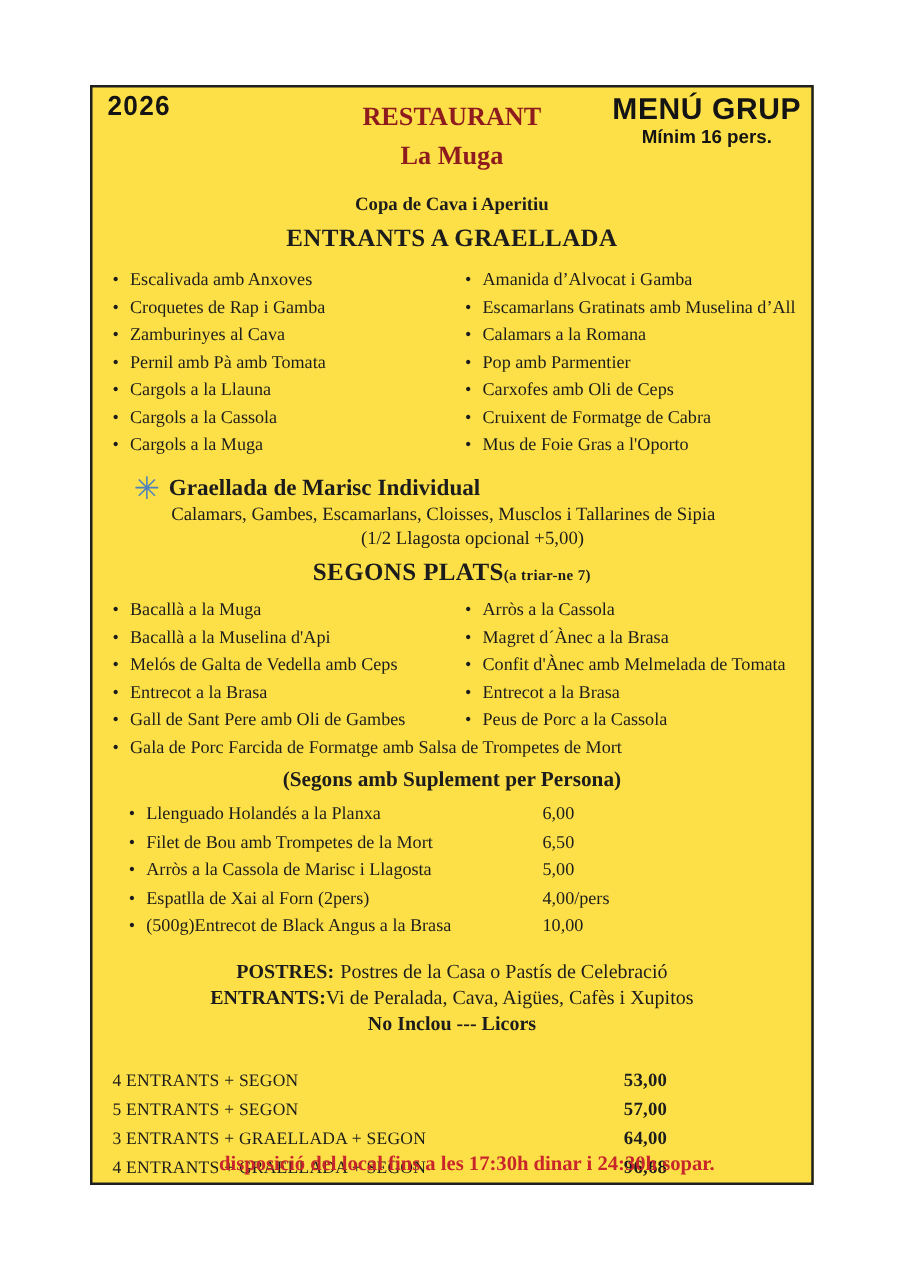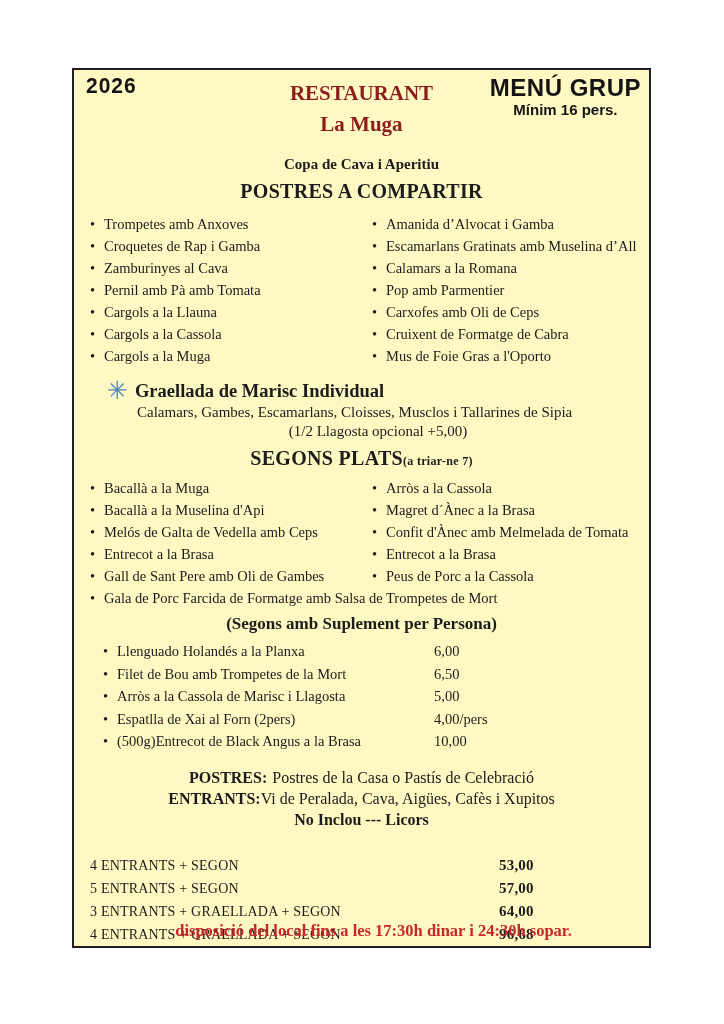--- a/index.html
+++ b/index.html
@@ -3,21 +3,21 @@
 <meta charset="utf-8">
 <style>
   html,body{margin:0;padding:0;}
   body{
     width:724px;height:1024px;background:#ffffff;position:relative;
     font-family:"Liberation Serif", serif;color:#1c1c1c;
     -webkit-font-smoothing:antialiased;
   }
   .sheet{
     position:absolute;left:72px;top:68px;width:575px;height:876px;
-    border:2px solid #1f1f1f;background:#fef9c3;overflow:hidden;
+    border:2px solid #1f1f1f;background:#fde047;overflow:hidden;
   }
   
   .header{position:relative;height:78px;margin-top:4px;}
   .year{
     position:absolute;left:12px;top:0px;
     font-family:"Liberation Sans", sans-serif;font-weight:bold;
     font-size:21px;letter-spacing:1px;color:#141414;
     transform:scaleY(1.05);
   }
   .brand{position:absolute;left:0;right:0;top:4px;text-align:center;}
@@ -82,25 +82,25 @@
       <div class="brand-line">La Muga</div>
     </div>
     <div class="menu-type-box">
       <div class="menu-type">MENÚ GRUP</div>
       <div class="menu-min">Mínim 16 pers.</div>
     </div>
   </div>
 
   <div class="aperitif">Copa de Cava i Aperitiu</div>
 
-  <div class="section-title">POSTRES A COMPARTIR</div>
+  <div class="section-title">ENTRANTS A GRAELLADA</div>
 
   <div class="cols">
     <ul class="col left">
-      <li>Trompetes amb Anxoves</li>
+      <li>Escalivada amb Anxoves</li>
       <li>Croquetes de Rap i Gamba</li>
       <li>Zamburinyes al Cava</li>
       <li>Pernil amb Pà amb Tomata</li>
       <li>Cargols a la Llauna</li>
       <li>Cargols a la Cassola</li>
       <li>Cargols a la Muga</li>
     </ul>
     <ul class="col right">
       <li>Amanida d’Alvocat i Gamba</li>
       <li>Escamarlans Gratinats amb Muselina d’All</li>

